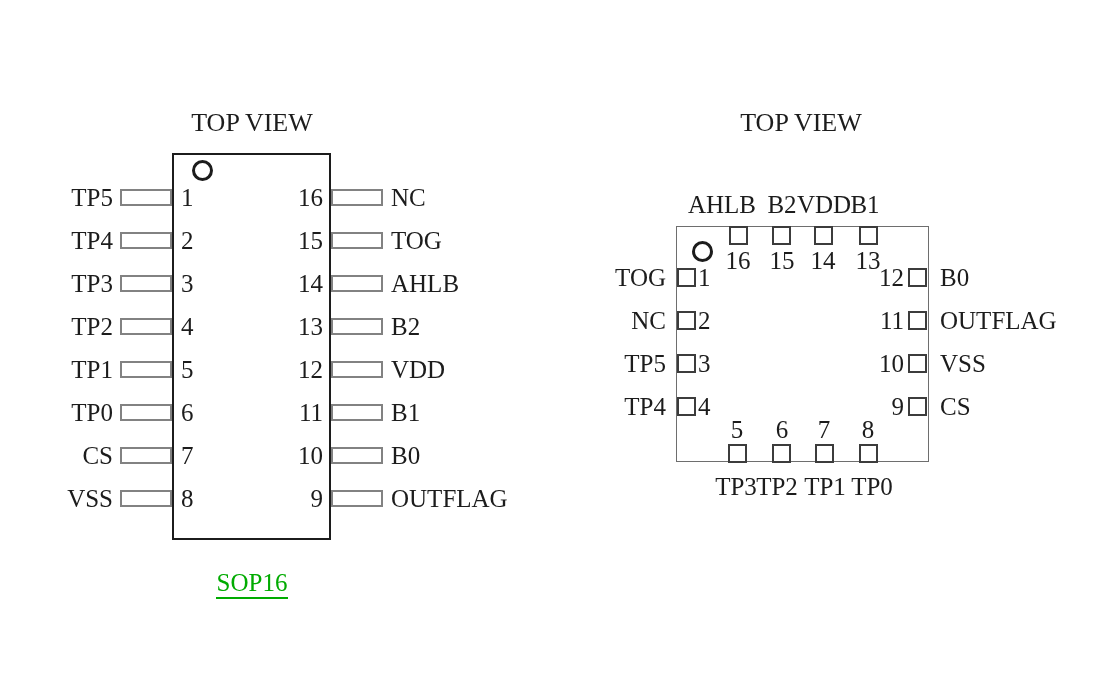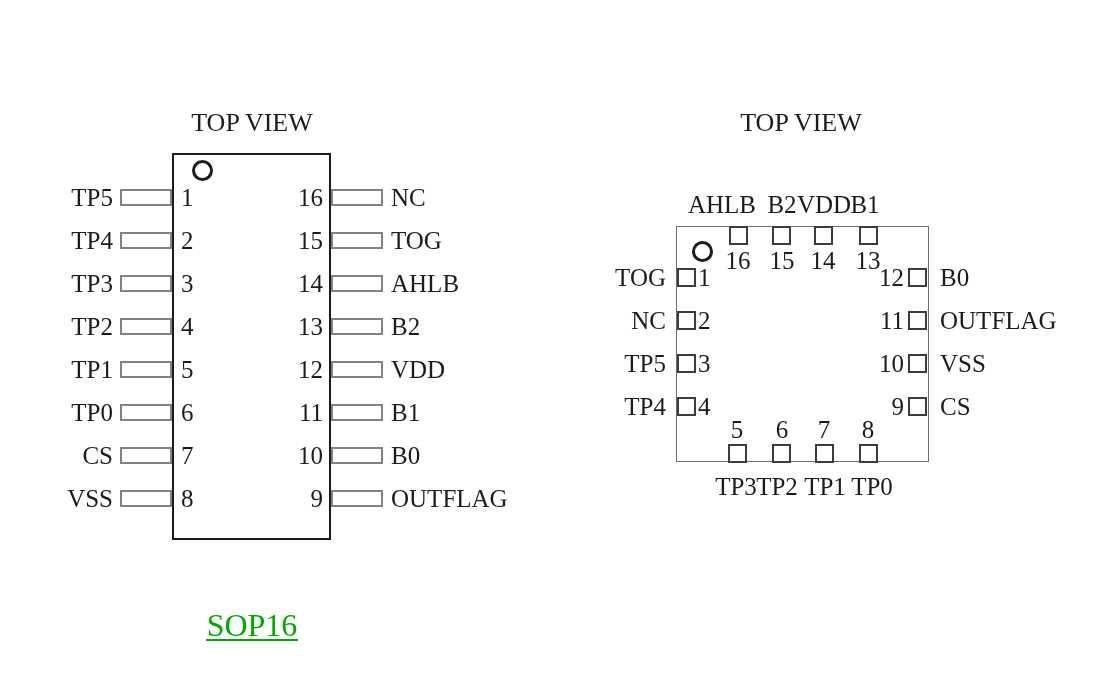--- a/index.html
+++ b/index.html
@@ -24,21 +24,21 @@
             border:1.5px solid #6e6e6e;background:#fff;}
   .qpad{position:absolute;width:15px;height:15px;border:2px solid #3c3c3c;background:#fff;}
   .qfn-llbl{left:560px;width:106px;text-align:right;}
   .qfn-lpad{left:677px;top:3px;}
   .qfn-lnum{left:698px;}
   .qfn-rnum{left:830px;width:74px;text-align:right;}
   .qfn-rpad{left:908px;top:3px;}
   .qfn-rlbl{left:940px;}
   .ctr{text-align:center;}
   
-  .caption{position:absolute;top:570px;font-size:32px;line-height:26px;text-align:center;margin-top:42px;}
+  .caption{position:absolute;top:570px;font-size:25px;line-height:26px;text-align:center;}
   .caption span{display:inline-block;color:#00AB00;border-bottom:2px solid #00AB00;
                 padding:0 1px 1px 1px;cursor:pointer;}
 </style>
 </head>
 <body>
 
 <div id="page">
 
   <div class="title" style="left:172px;top:109px;width:160px;">TOP VIEW</div>
 

